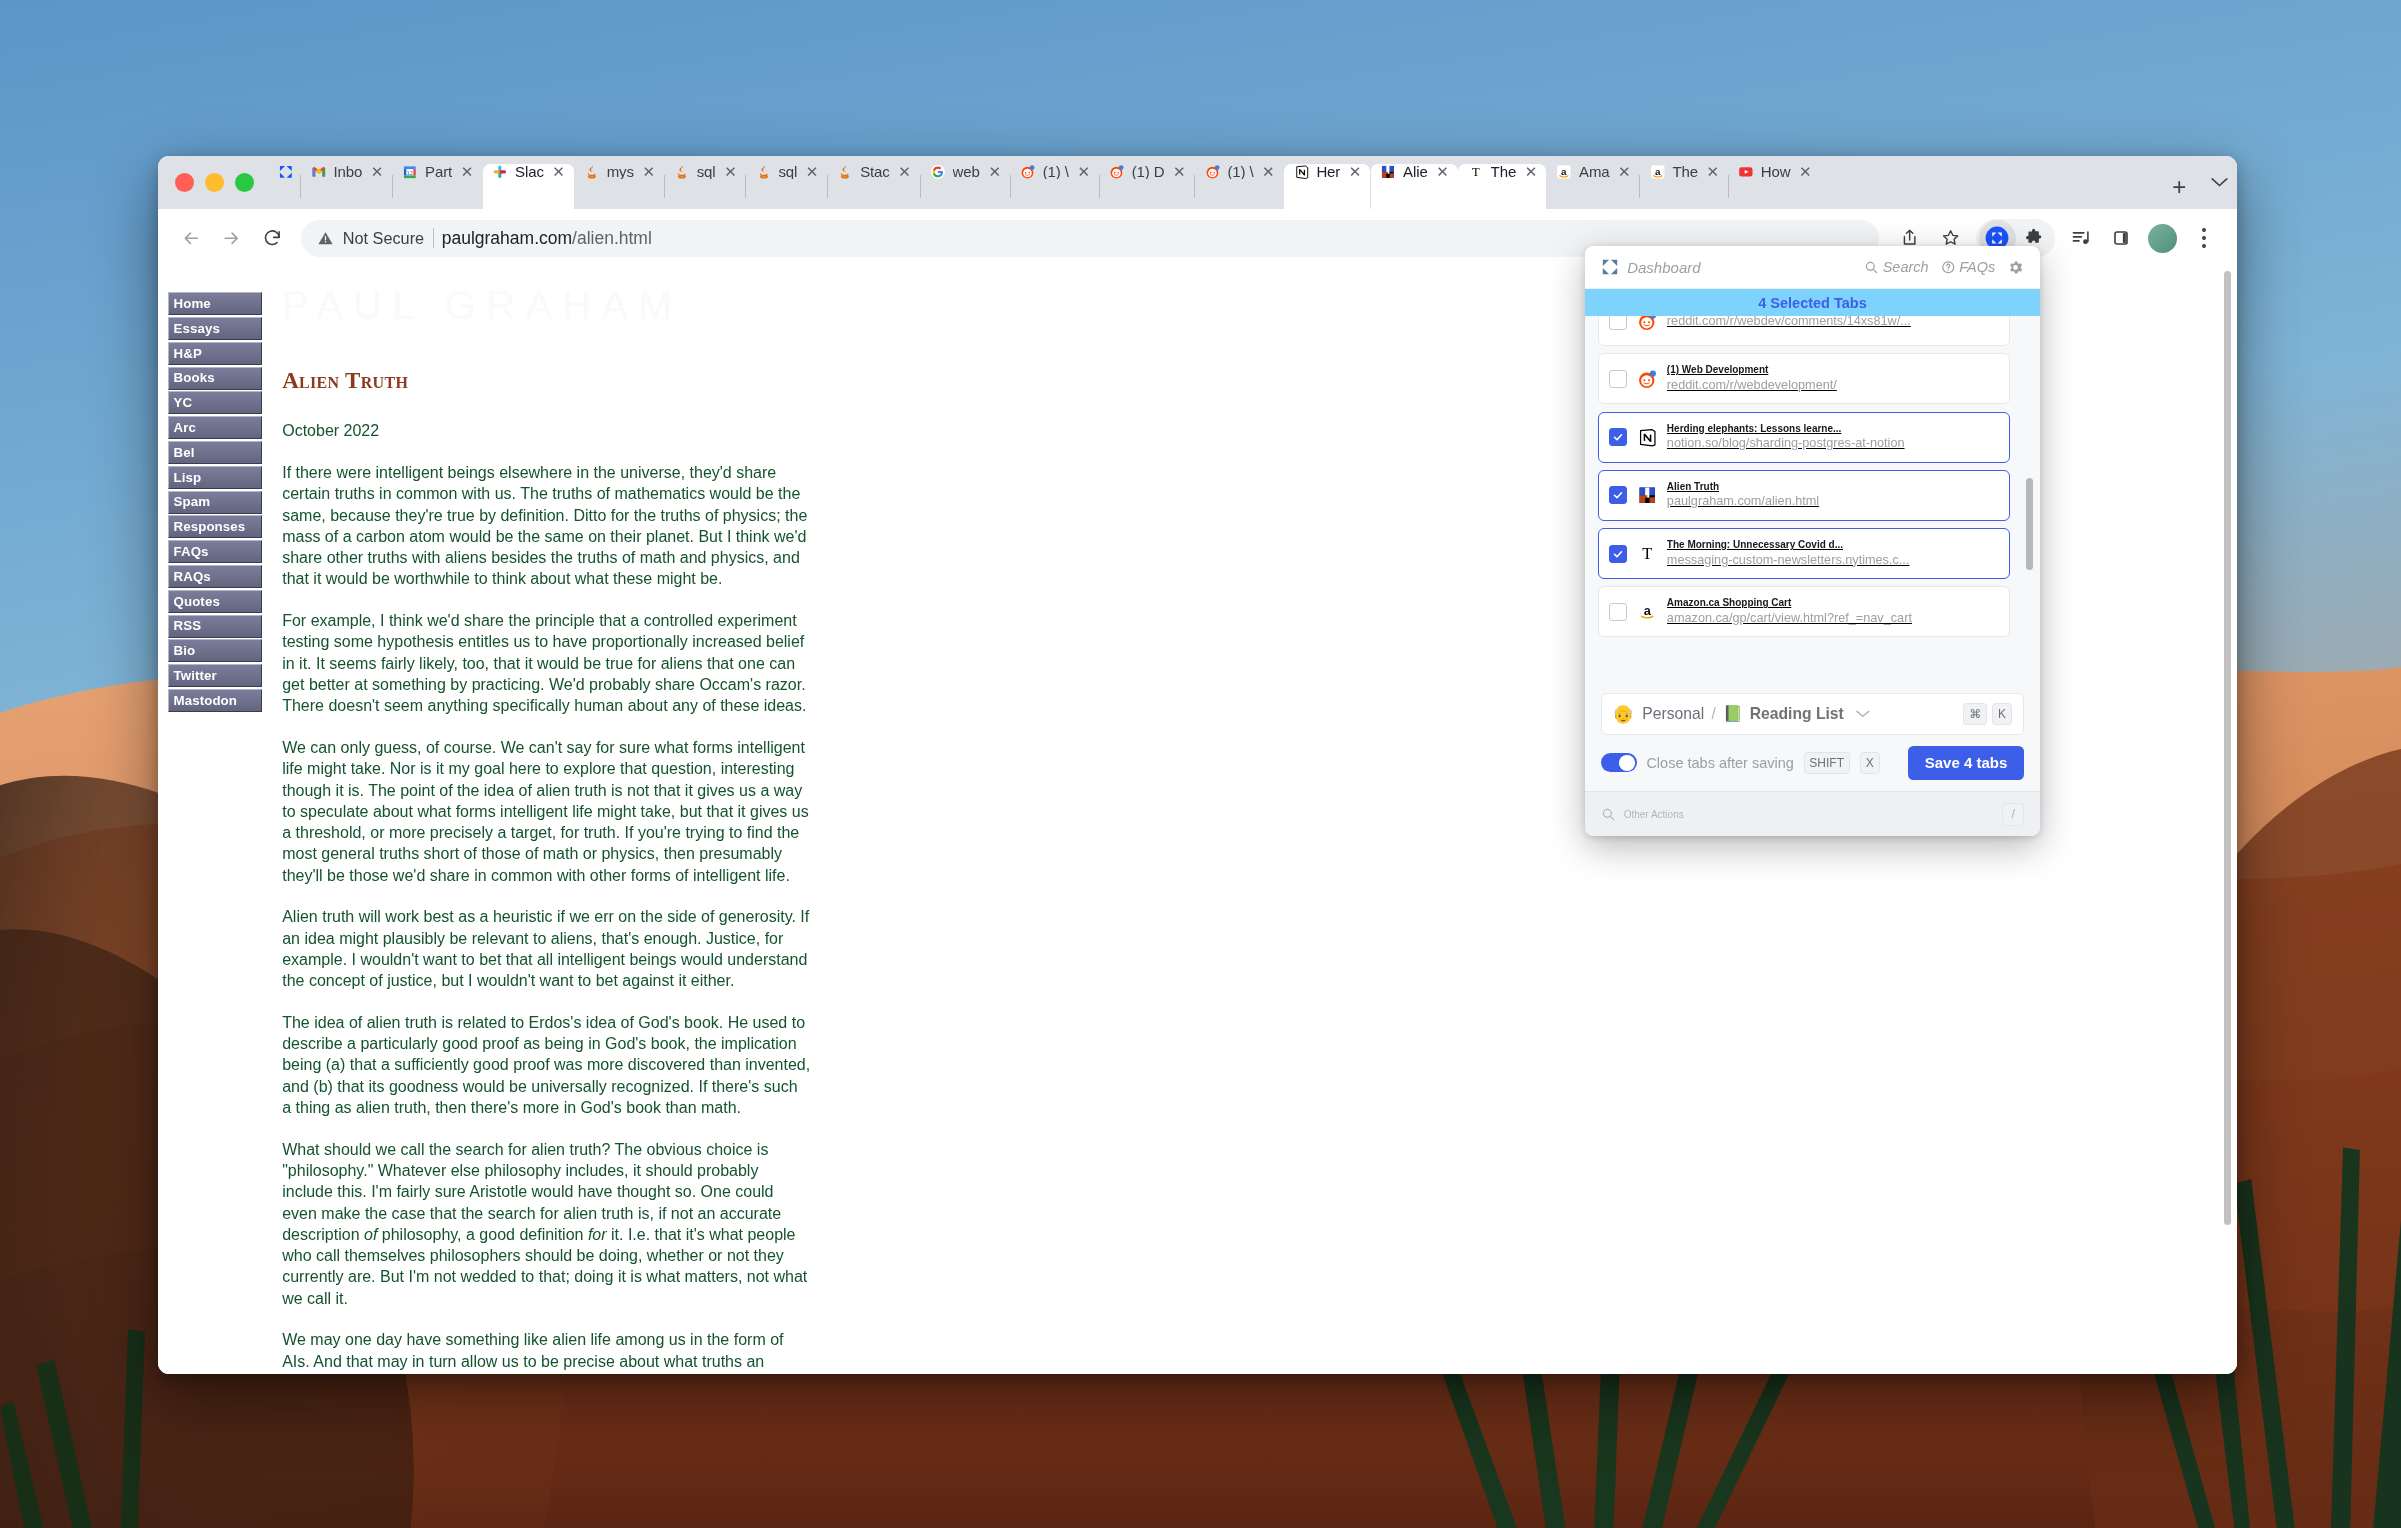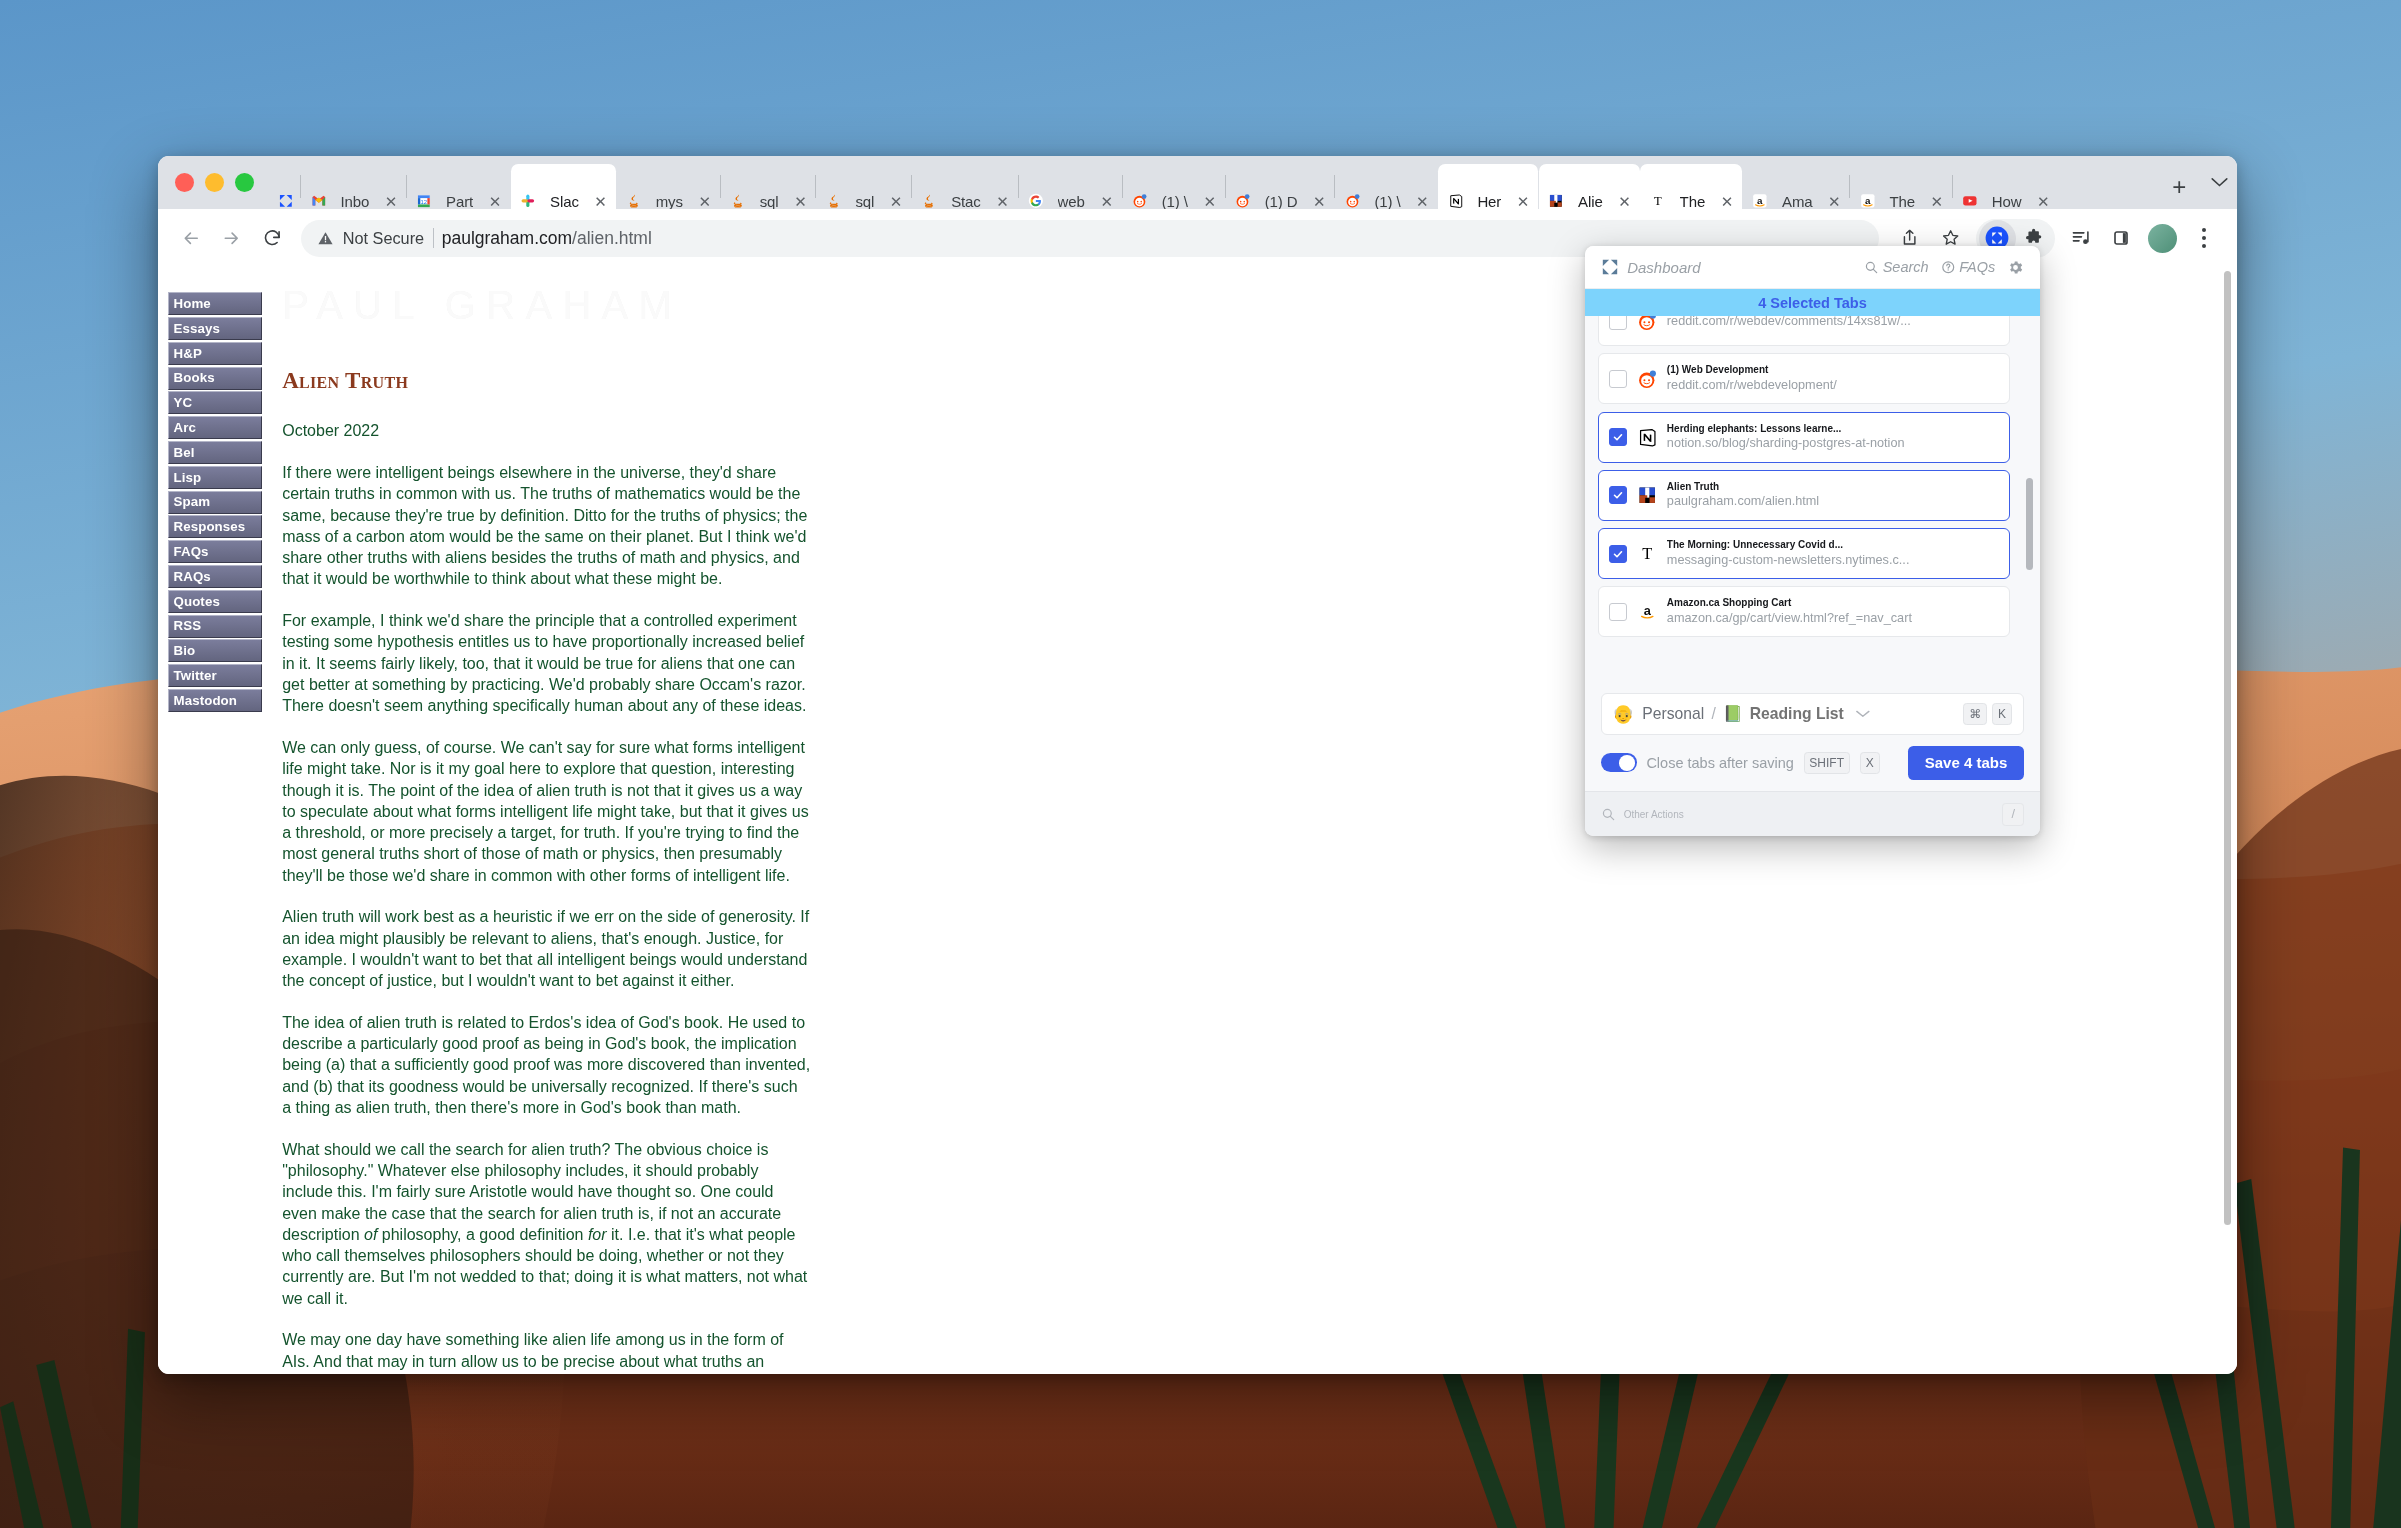--- a/index.html
+++ b/index.html
@@ -37,22 +37,22 @@
   }
   .traffic-lights { display:flex; align-items:center; gap:11px; height:53px; padding: 0 13.3px 0 6px; }
   .tl { width: 19px; height: 19px; border-radius: 50%; }
   .tl.red { background: #ff5f57; }
   .tl.yellow { background: #febc2e; }
   .tl.green { background: #28c840; }
 
   .tabs-area { display: flex; align-items: flex-end; height: 53px; flex: 1; min-width: 0; overflow: hidden; }
   .tab {
     height: 45px;
-    display: flex; align-items: flex-end;
-    gap: 14px;
+    display: flex; align-items: flex-start;
+    gap: 7px;
     padding: 0 7.2px 0 9.7px;
     min-width: 0;
     position: relative;
     border-radius: 7.2px 7.2px 0 0;
     flex: 0 0 auto;
   }
   .tab.active { background: #ffffff; }
   .tab-sep {
     width: 0.6px; height: 23px; background: #b9bdc2; align-self: center;
     flex: 0 0 auto;
@@ -236,21 +236,21 @@
   .tab-row.selected { border-color: #3c5ee8; border-width: 1.8px; }
   .row-check {
     width: 18px; height: 18px; border-radius: 3px;
     border: 1.2px solid #c7cad0; background:#fff; flex:0 0 auto;
     display:flex; align-items:center; justify-content:center;
   }
   .tab-row.selected .row-check { background:#3c5ee8; border-color:#3c5ee8; }
   .row-check svg { display:none; }
   .tab-row.selected .row-check svg { display:block; }
   .row-favicon { width: 20.5px; height: 20.5px; flex:0 0 auto; }
-  .row-text { min-width:0; flex:1; }
+  .row-text { min-width:0; flex:1;text-decoration:underline; }
   .row-title {
     font-size: 10px; font-weight: bold; color:#16181c;
     white-space:nowrap; overflow:hidden; line-height:1.25;
   }
   .row-url {
     font-size: 12.7px; color:#9aa0a6; white-space:nowrap; overflow:hidden; line-height:1.3;
   }
   #tablist-scrollbar { width: 11px; position:relative; margin-right: 4.8px; }
   #tablist-scrollbar .thumb {
     position:absolute; left:1.8px; top: 162px; width: 6.6px; height: 92px;

